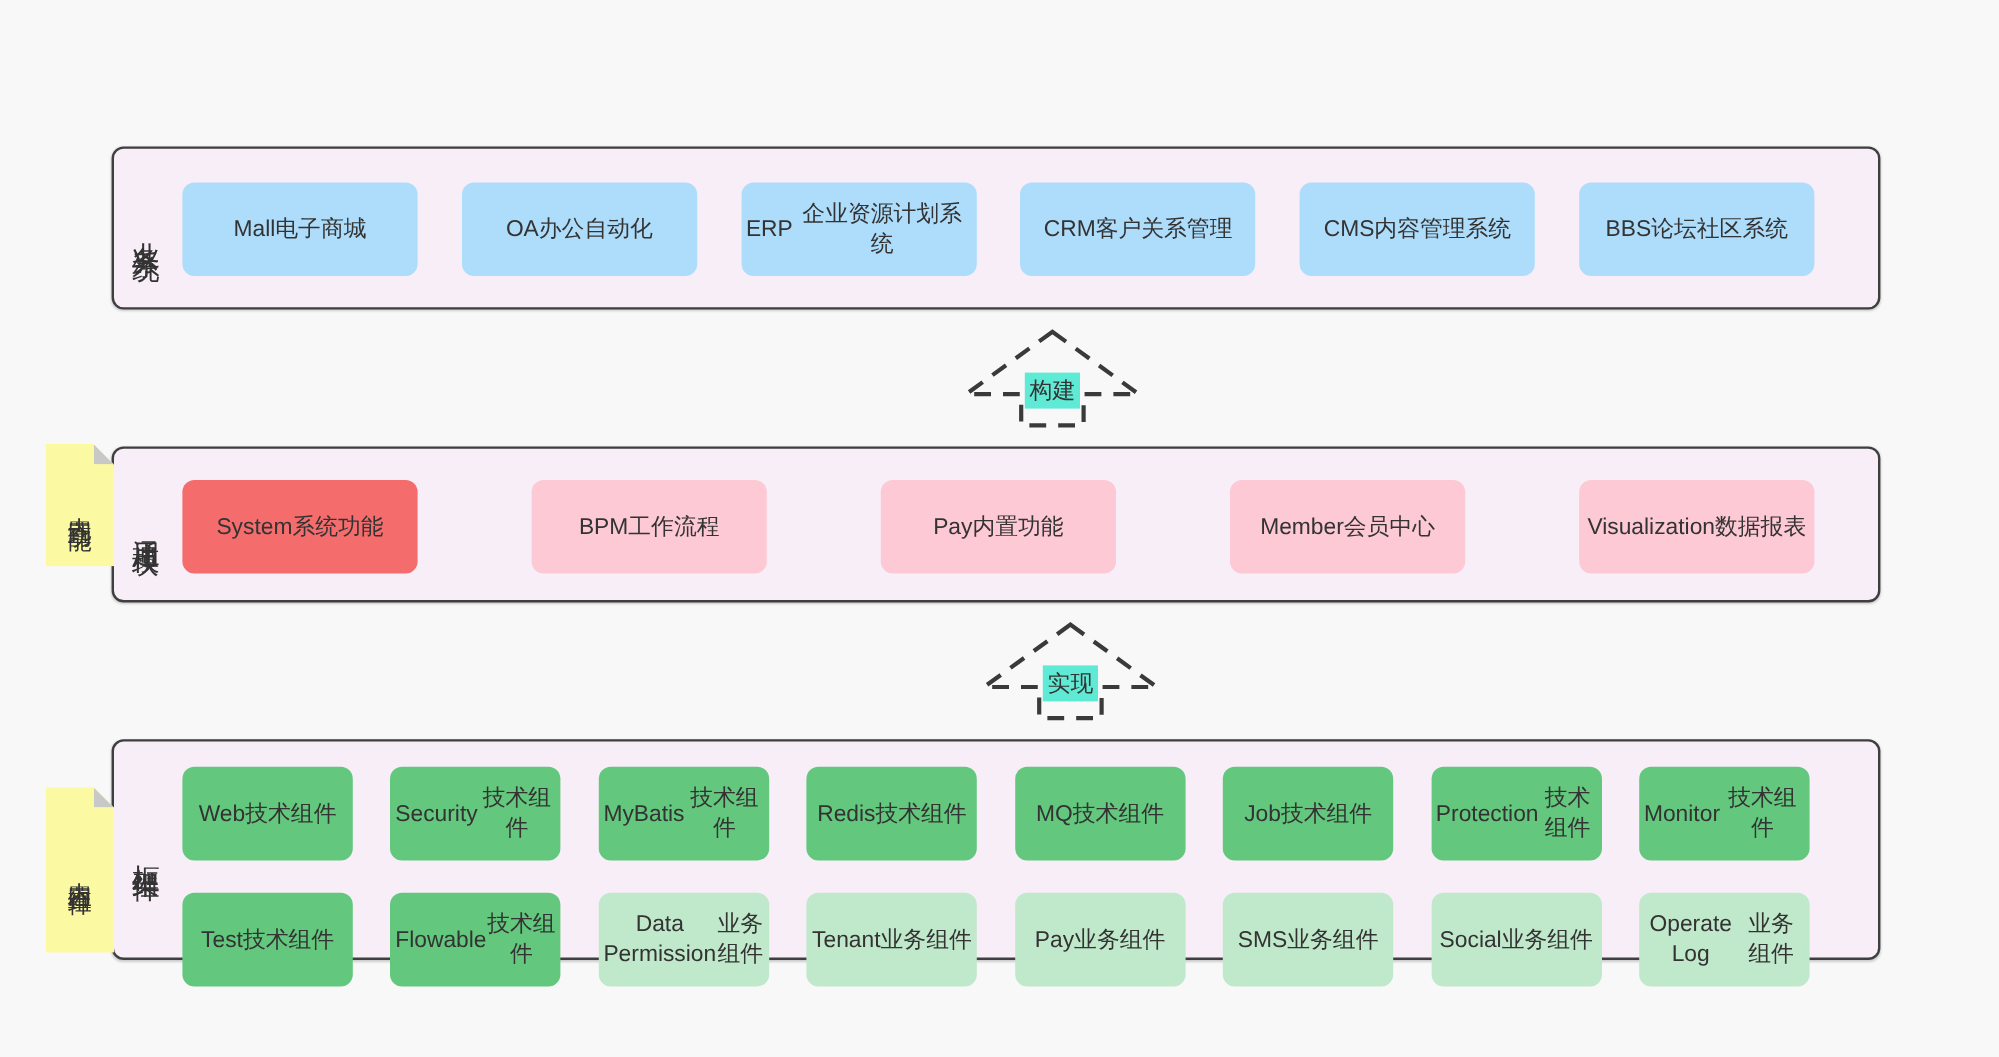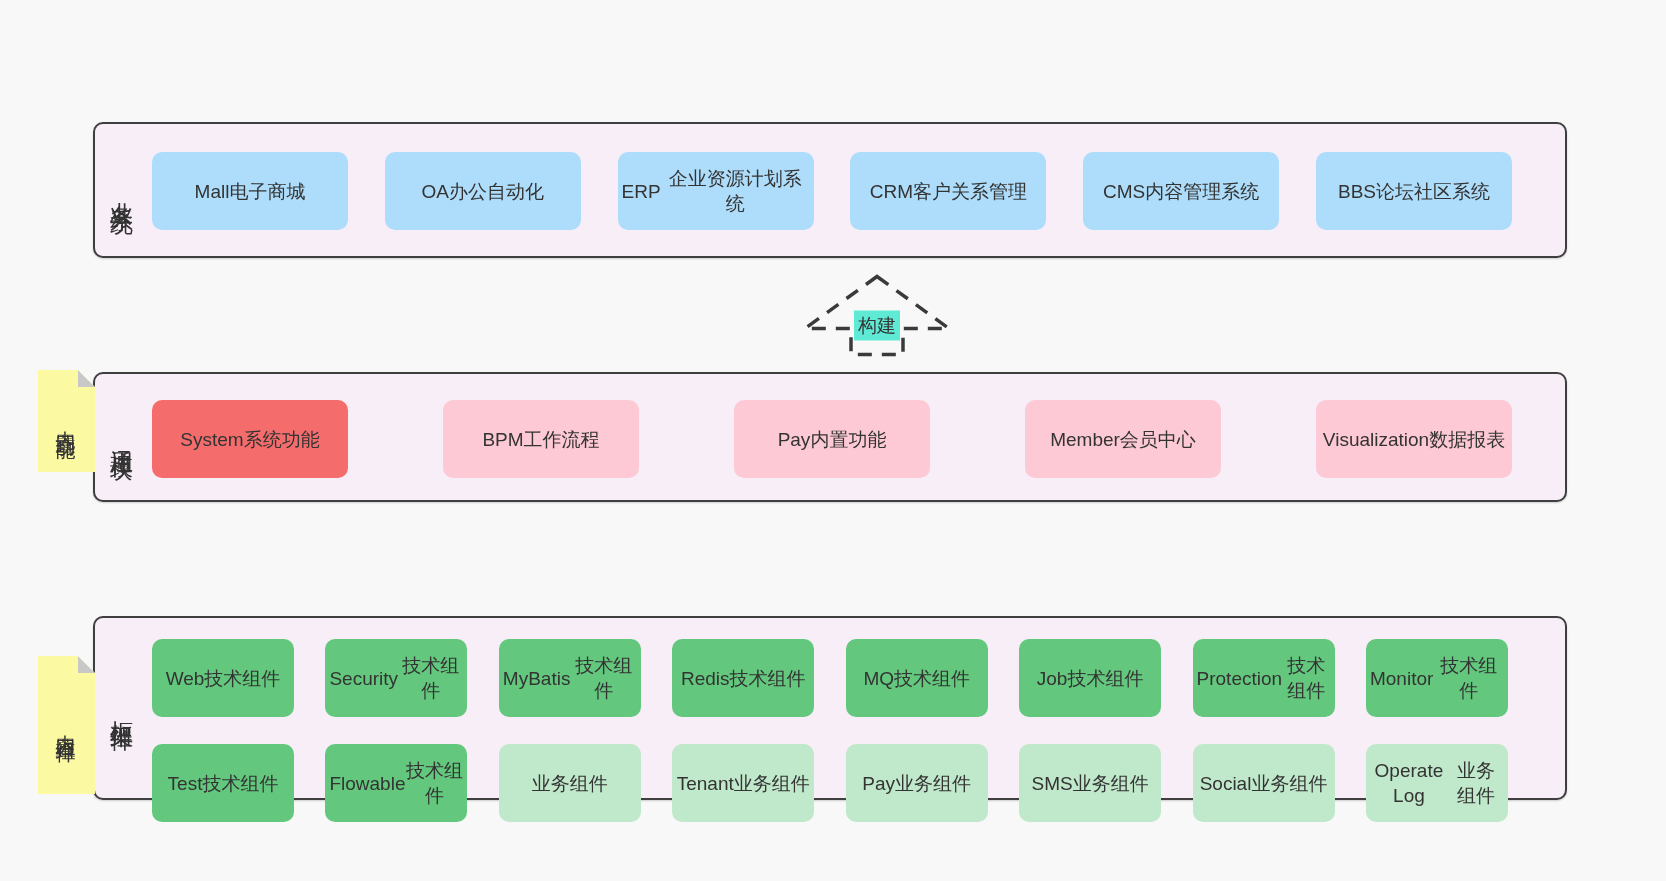--- a/index.html
+++ b/index.html
@@ -163,20 +163,26 @@
         <span class="en">Visualization</span>
         <span class="cn">数据报表</span>
       </div>
     </div>
   </section>
   <div class="note" id="note-functions">
     <div class="note-fold"></div>
     <div class="note-text">内置功能</div>
   </div>
 
+  <div class="arrow" id="arrow-implement">
+    <svg viewBox="0 0 150 84">
+      <path class="arrow-path" d="M75 3 L147 55 L101 55 L101 81 L49 81 L49 55 L3 55 Z"></path>
+    </svg>
+    <div class="arrow-label">实现</div>
+  </div>
 
   <section class="panel" id="panel-framework">
     <div class="vlabel">框架组件</div>
     <div class="boxes row1">
       <div class="box box-narrow green">
         <span class="en">Web</span>
         <span class="cn">技术组件</span>
       </div>
       <div class="box box-narrow green">
         <span class="en">Security</span>
@@ -210,20 +216,21 @@
     <div class="boxes row2">
       <div class="box box-narrow green">
         <span class="en">Test</span>
         <span class="cn">技术组件</span>
       </div>
       <div class="box box-narrow green">
         <span class="en">Flowable</span>
         <span class="cn">技术组件</span>
       </div>
       <div class="box box-narrow green-light">
+        <span class="en">Data Permission</span>
         <span class="cn">业务组件</span>
       </div>
       <div class="box box-narrow green-light">
         <span class="en">Tenant</span>
         <span class="cn">业务组件</span>
       </div>
       <div class="box box-narrow green-light">
         <span class="en">Pay</span>
         <span class="cn">业务组件</span>
       </div>

